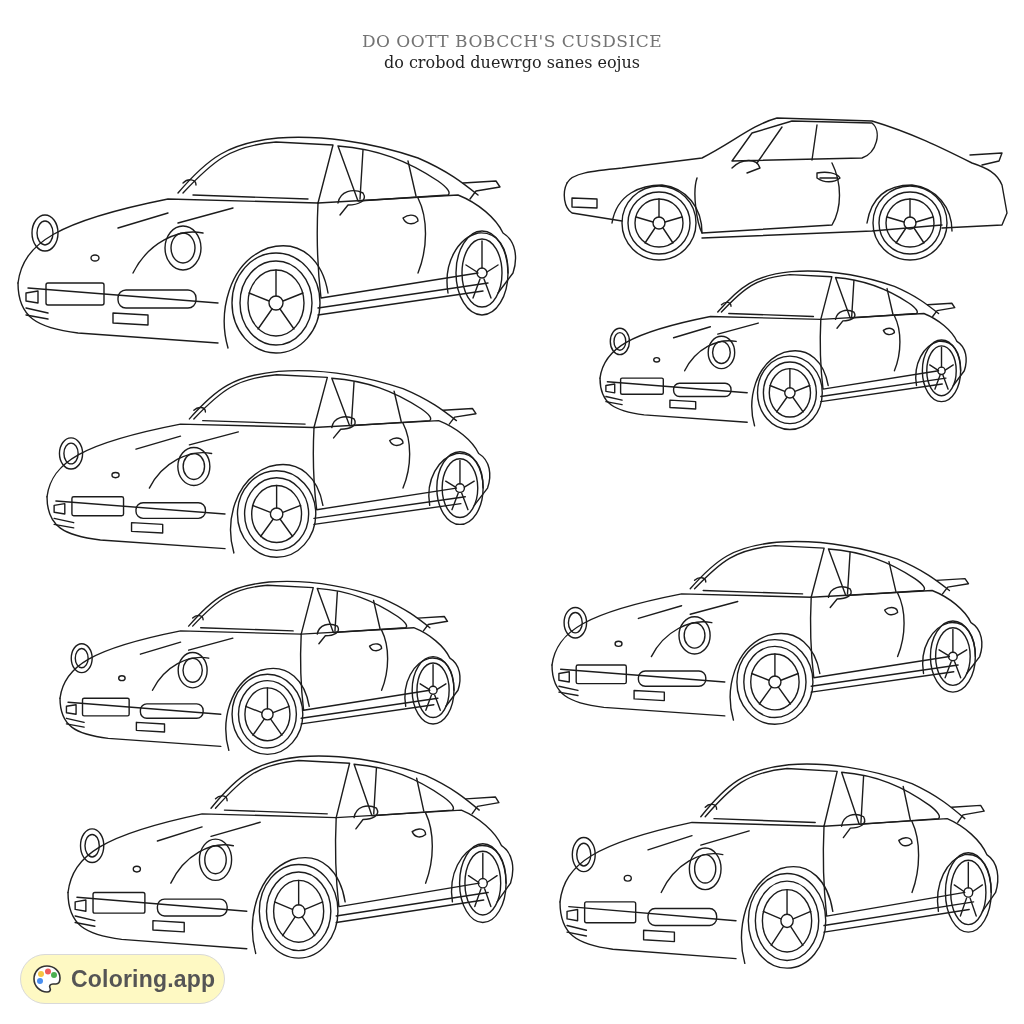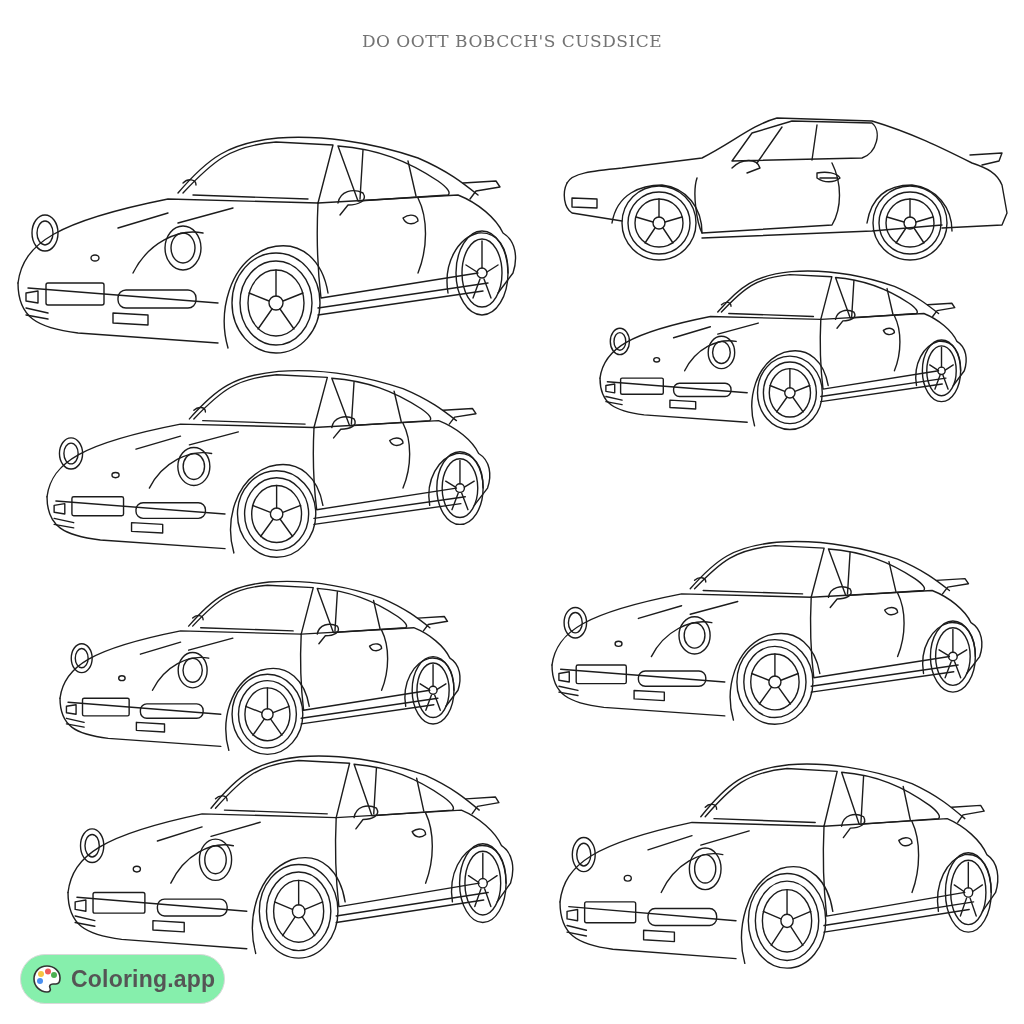--- a/index.html
+++ b/index.html
@@ -5,30 +5,31 @@
   html, body { margin: 0; padding: 0; background: #ffffff; }
   body { width: 1024px; height: 1024px; position: relative; overflow: hidden;
          font-family: "DejaVu Sans", sans-serif; color: #1a1a1a; }
   .title { position: absolute; left: 0; right: 0; top: 30px; text-align: center; }
   .title .line1 { font-family: "DejaVu Serif", serif; font-size: 17px; letter-spacing: 0.5px; color: #737373; line-height: 22px; }
   .title .line2 { font-family: "DejaVu Serif", serif; font-size: 16px; color: #222; line-height: 22px; }
   .car { position: absolute; }
   .car svg { width: 100%; height: 100%; display: block; overflow: visible; }
   .car svg * { fill: none; stroke: #1c1c1c; stroke-width: 1.4; stroke-linecap: round; stroke-linejoin: round; vector-effect: non-scaling-stroke; }
   .badge { position: absolute; left: 20px; top: 954px; width: 205px; height: 50px; box-sizing: border-box;
-           border: 1.5px solid #d9d9d9; border-radius: 26px; background: #86efac;
+           border: 1.5px solid #d9d9d9; border-radius: 26px; background: #fef9c3;
            display: flex; align-items: center; padding-left: 10px; gap: 8px; }
   .badge-icon { width: 32px; height: 32px; }
   .badge-label { font-family: "Liberation Sans", sans-serif; font-weight: bold; font-size: 23px; color: #555555; letter-spacing: 0.2px; }
 </style>
 </head>
 <body>
 
 <div class="title">
   <div class="line1">DO OOTT BOBCCH'S CUSDSICE</div>
+  <div class="line2">do crobod duewrgo sanes eojus</div>
 </div>
 
 <div id="cars">
     <div class="car" style="left: 18px; top: 133px; width: 500px; height: 222px;">
   <svg viewBox="0 0 500 222" preserveAspectRatio="none">
 
     <path d="M160 60 C190 25 210 10 260 5 C300 2 350 8 400 25 C430 38 445 50 460 62"></path>
     <path d="M165 60 C195 28 212 13 258 9 L315 12 L300 70"></path>
     <path d="M320 13 C360 16 390 28 420 48 C430 55 433 60 430 62 L340 68 Z"></path>
     <path d="M345 17 L342 66"></path>

